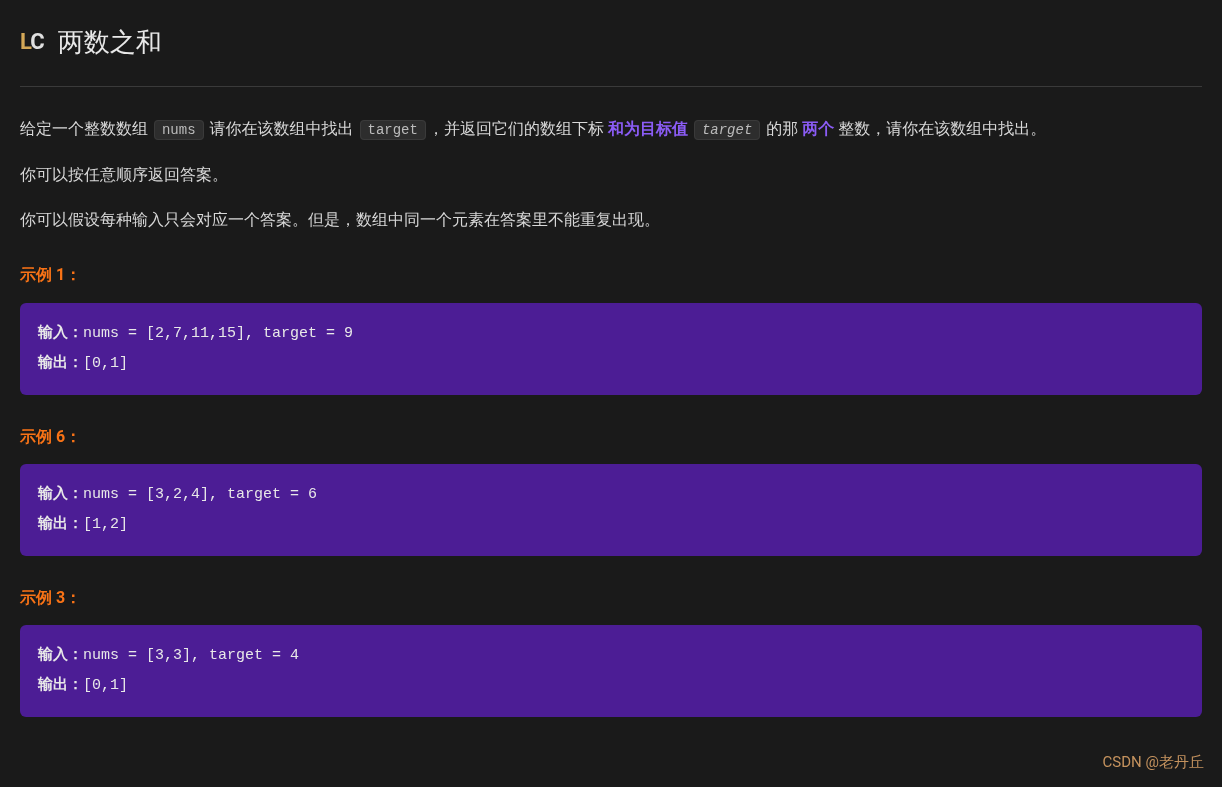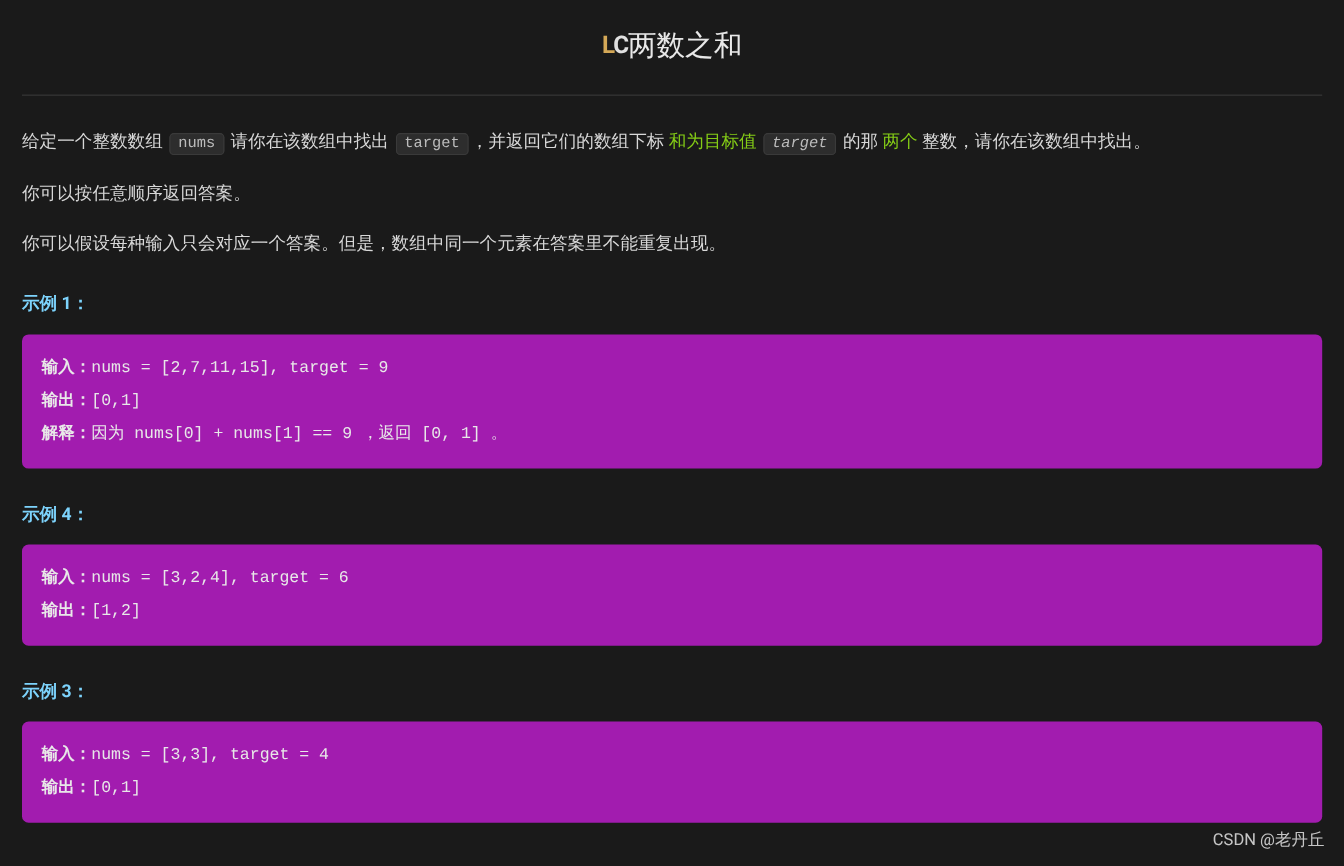--- a/index.html
+++ b/index.html
@@ -14,24 +14,24 @@
       font-size: 16px;
       line-height: 1.7;
       width: 1222px;
       min-height: 787px;
       padding: 20px 20px 20px 20px;
       position: relative;
     }
     .header {
       display: flex;
       align-items: center;
+      gap: 14px;
       padding-bottom: 22px;
       border-bottom: 1px solid #3a3a3a;
       margin-bottom: 28px;
-      justify-content: center;
     }
     .logo-l {
       color: #d4a857;
       font-weight: 700;
       font-size: 22px;
       letter-spacing: -1px;
     }
     .logo-c {
       color: #e0e0e0;
     }
@@ -55,48 +55,48 @@
       padding: 1px 7px;
       font-family: "Consolas", "Monaco", "Courier New", monospace;
       font-size: 14px;
       color: #bbb;
       margin: 0 2px;
     }
     .inline-code.italic {
       font-style: italic;
     }
     .bold {
-      font-weight: 400;
-      color: #84cc16;
+      font-weight: 700;
+      color: #8b5cf6;
     }
     .example-heading {
       font-weight: 700;
-      color: #7dd3fc;
+      color: #f97316;
       font-size: 16px;
       margin-bottom: 14px;
       margin-top: 28px;
     }
     .code-block {
-      background-color: #a21caf;
+      background-color: #4c1d95;
       border-radius: 6px;
       padding: 16px 18px;
       font-family: "Consolas", "Monaco", "Courier New", monospace;
       font-size: 15px;
       line-height: 2.0;
       color: #e8e8e8;
       margin-bottom: 21px;
     }
     .code-block .label {
       font-weight: 700;
     }
     .watermark {
       position: absolute;
       bottom: 12px;
       right: 18px;
-      color: #ffffff;
+      color: #fdba74;
       font-size: 15px;
       opacity: 0.75;
     }
   </style>
 </head>
 <body>
 
 <div class="header">
   <span>
     <span class="logo-l">L</span><span class="logo-l logo-c">C</span>
@@ -109,24 +109,23 @@
     <span>给定一个整数数组 </span><code class="inline-code">nums</code><span> 请你在该数组中找出 </span><code class="inline-code">target</code><span>，并返回它们的数组下标 </span><span class="bold">和为目标值 </span><code class="inline-code italic">target</code><span> 的那 </span><span class="bold">两个</span><span> 整数，请你在该数组中找出。</span>
   </p>
   <p>你可以按任意顺序返回答案。</p>
   <p>你可以假设每种输入只会对应一个答案。但是，数组中同一个元素在答案里不能重复出现。</p>
 </div>
 
 <div class="example-heading">示例 1：</div>
 <div class="code-block">
   <div><span class="label">输入：</span><span>nums = [2,7,11,15], target = 9</span></div>
   <div><span class="label">输出：</span><span>[0,1]</span></div>
-  <div><span class="label">解释：</span><span>因为 nums[0] + nums[1] == 9 ，返回 [0, 1] 。</span></div>
 </div>
 
-<div class="example-heading">示例 4：</div>
+<div class="example-heading">示例 6：</div>
 <div class="code-block">
   <div><span class="label">输入：</span><span>nums = [3,2,4], target = 6</span></div>
   <div><span class="label">输出：</span><span>[1,2]</span></div>
 </div>
 
 <div class="example-heading">示例 3：</div>
 <div class="code-block">
   <div><span class="label">输入：</span><span>nums = [3,3], target = 4</span></div>
   <div><span class="label">输出：</span><span>[0,1]</span></div>
 </div>

